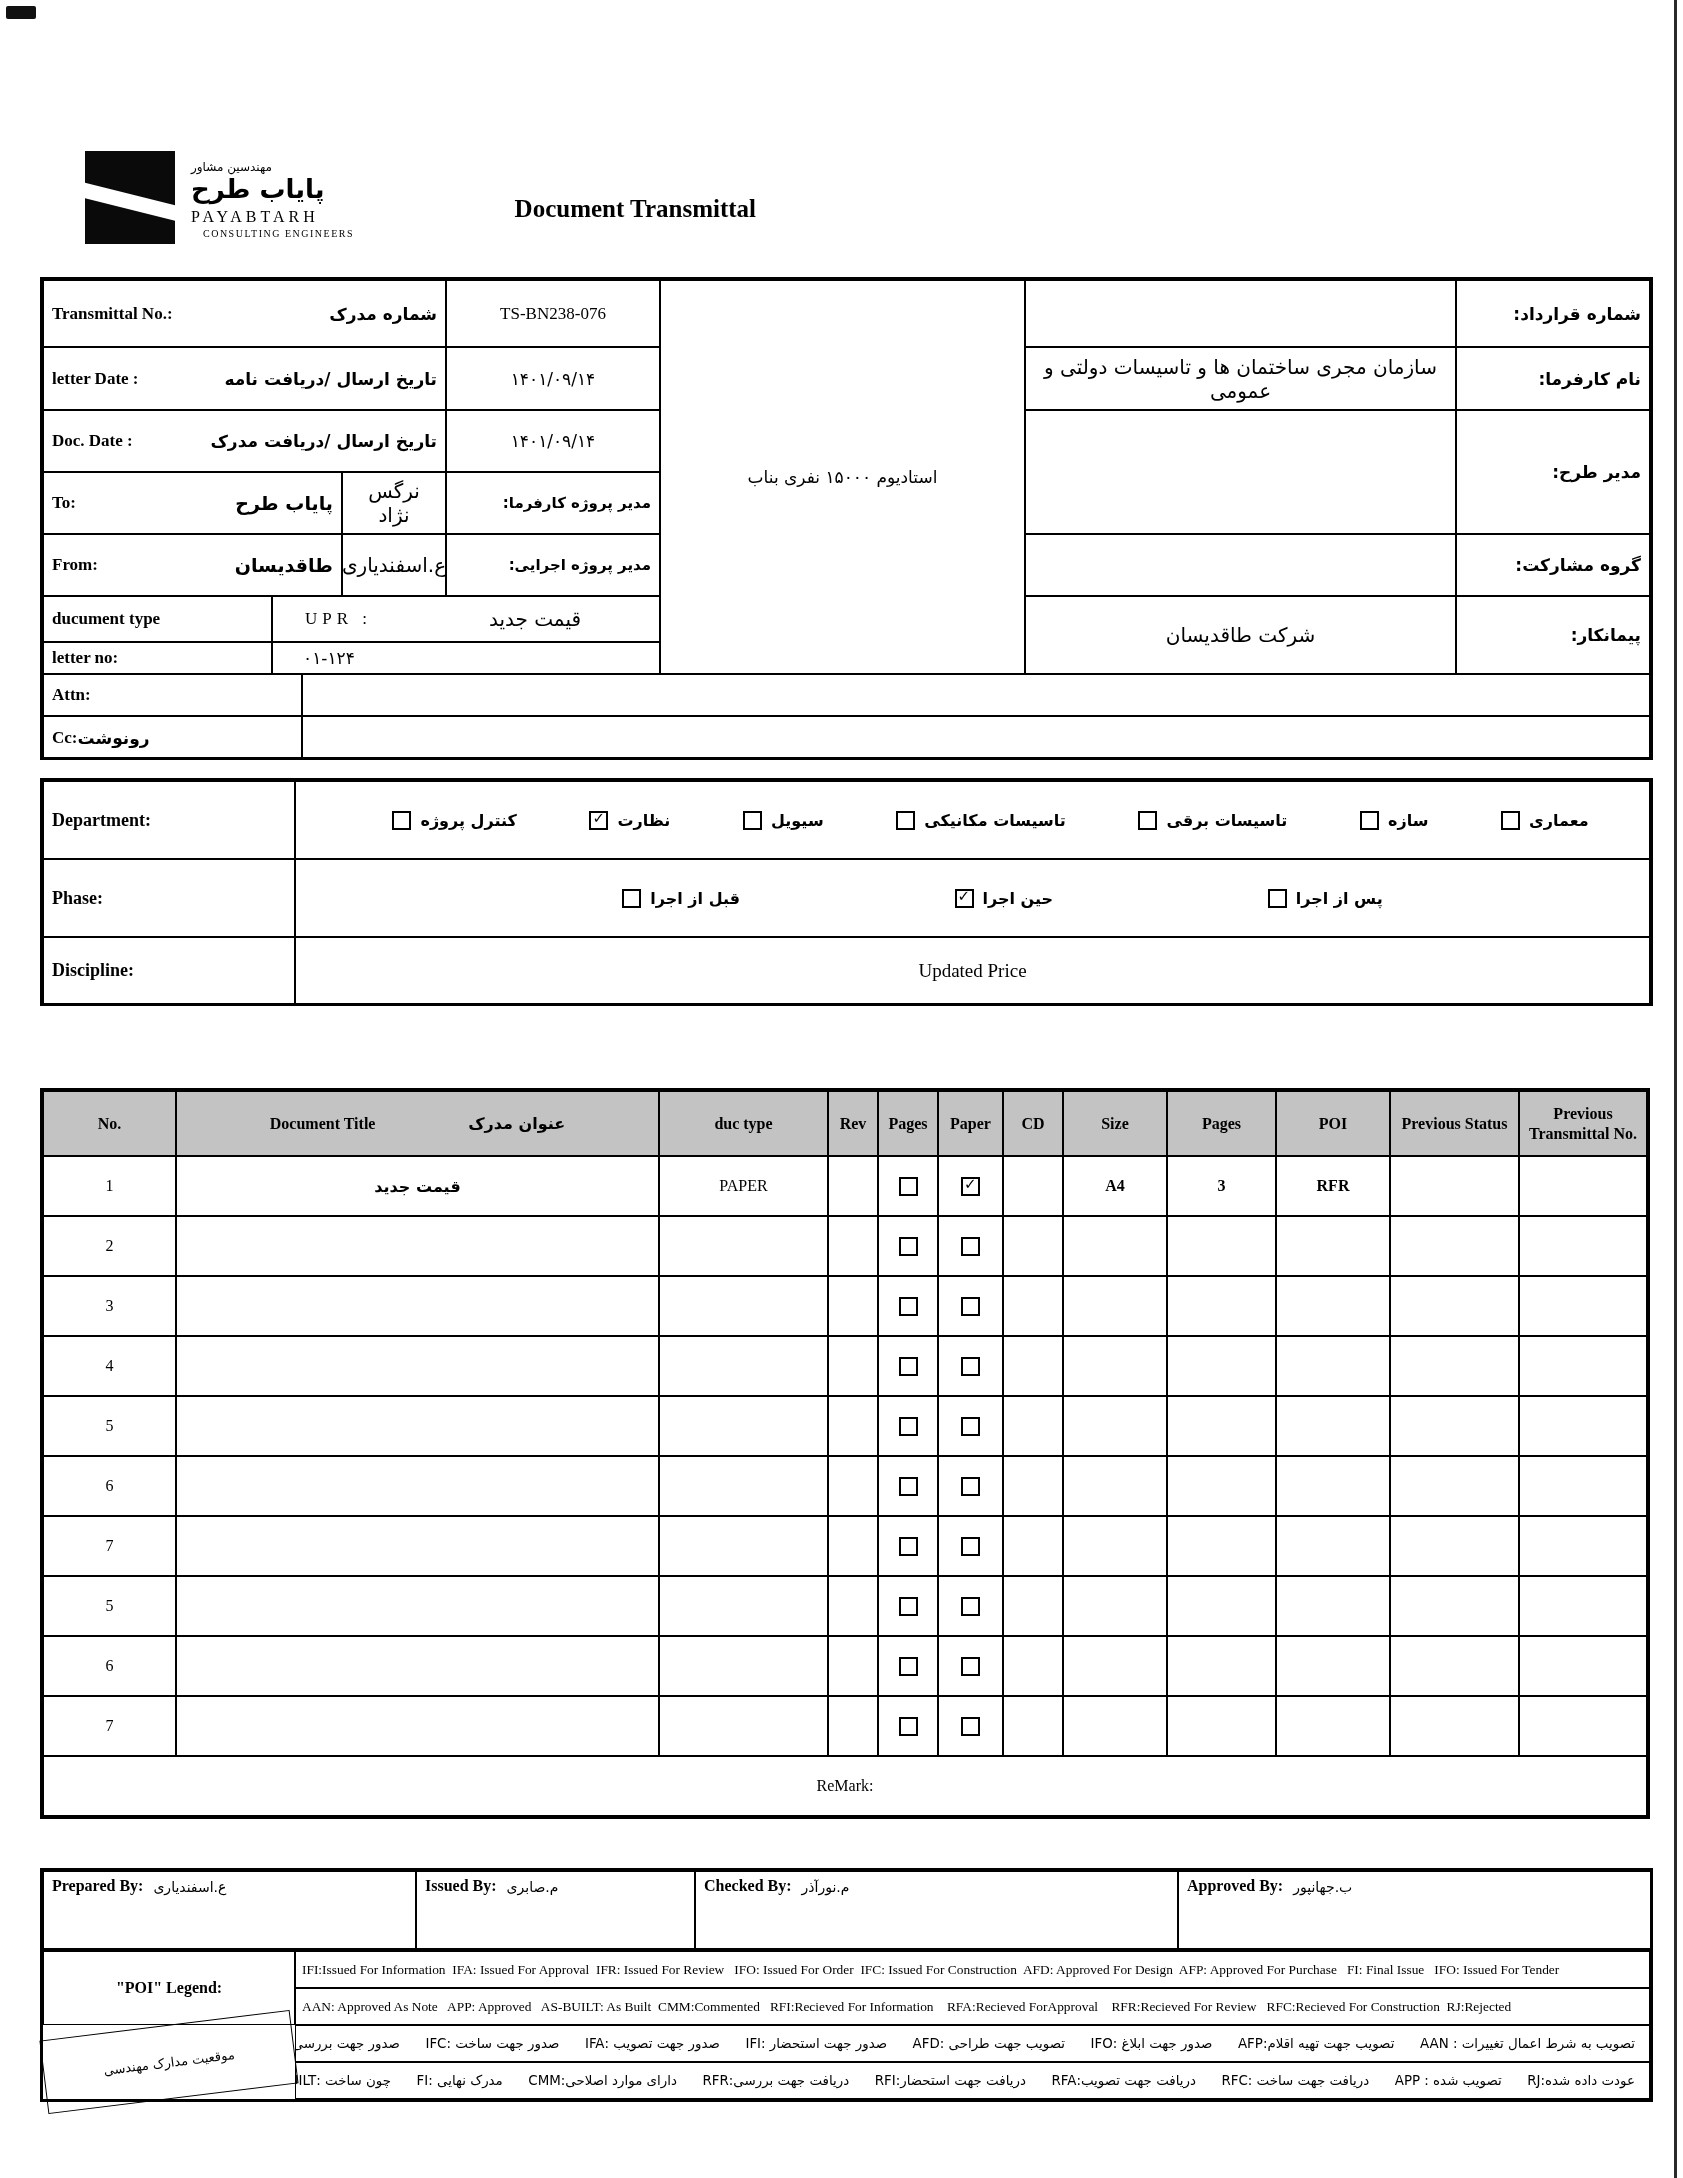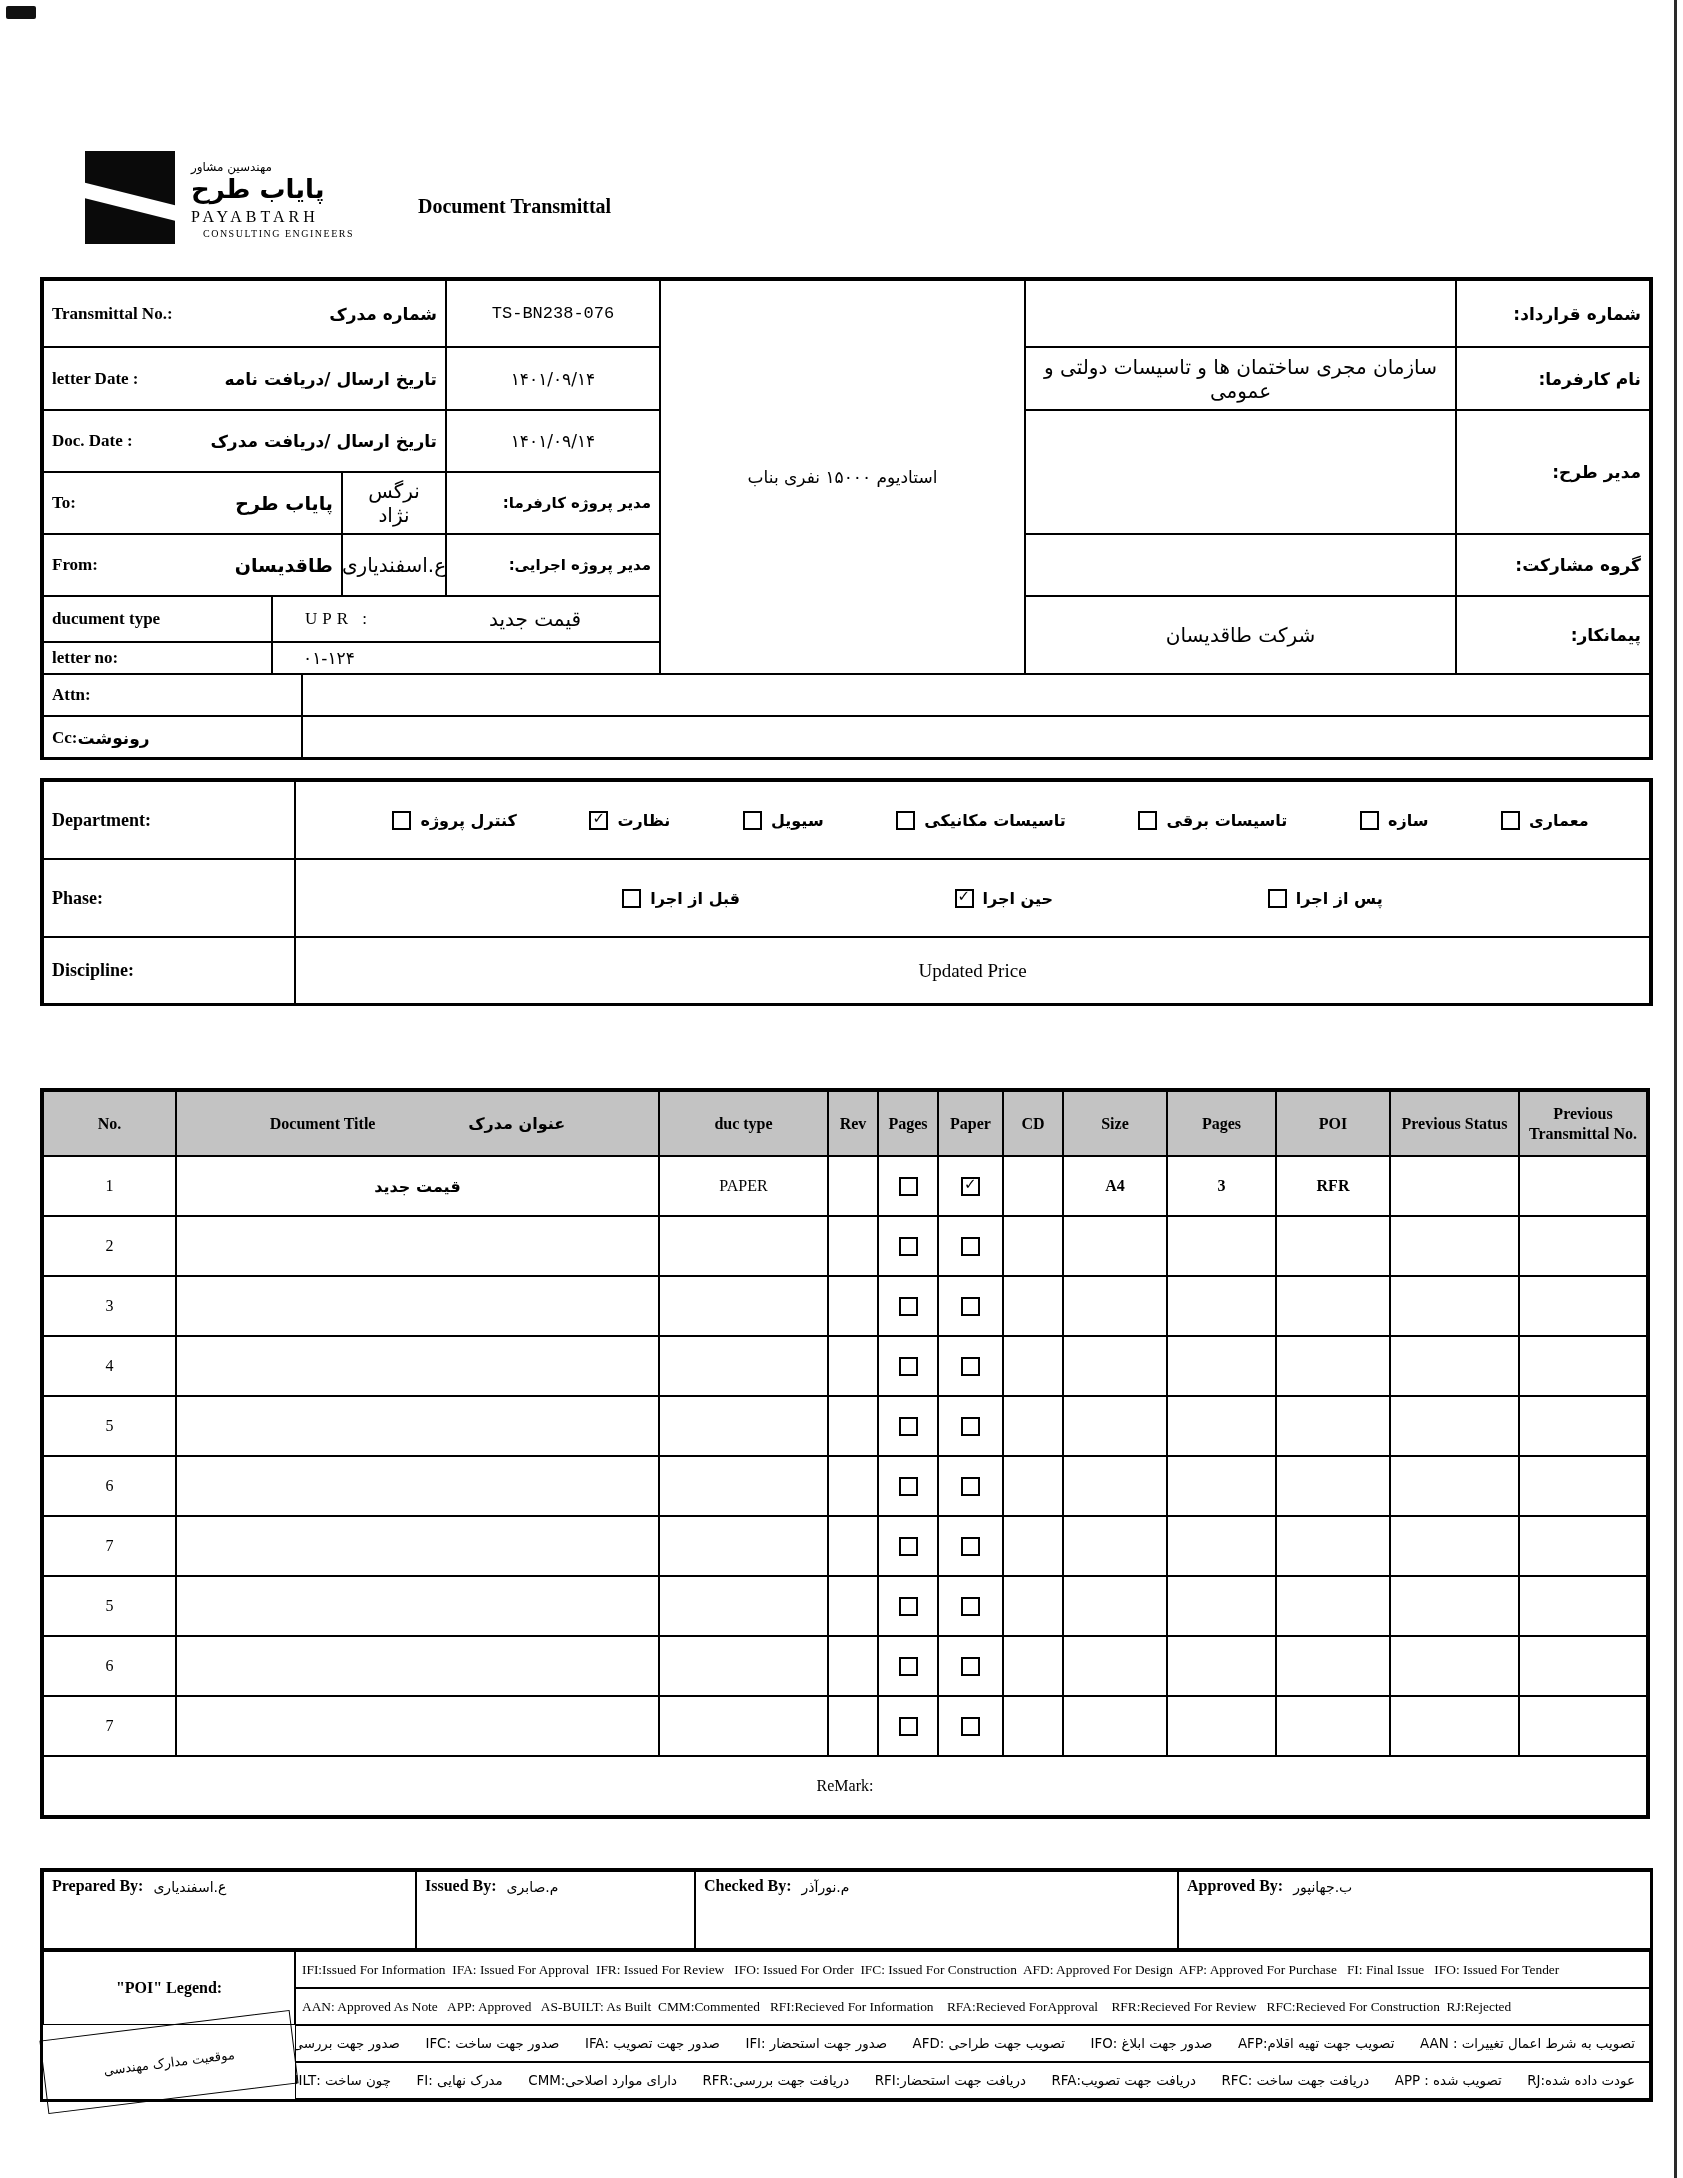--- a/index.html
+++ b/index.html
@@ -18,21 +18,21 @@
   .logo{left:85px;top:151px;display:flex;align-items:flex-start;}
   .logo-box{width:90px;height:93px;background:#0a0a0a;position:relative;overflow:hidden;flex:none;}
   .logo-swoosh{position:absolute;left:-14px;top:44px;width:124px;height:15px;background:#fff;
                transform:rotate(14deg);border-radius:0 0 10px 3px;}
   .logo-txt{margin-left:16px;padding-top:10px;line-height:1.05;}
   .logo-fa-small{font-size:12px;}
   .logo-fa-big{font-size:26px;font-weight:bold;margin-top:2px;}
   .logo-en-big{font-size:16px;font-weight:normal;letter-spacing:4px;margin-top:6px;}
   .logo-en-small{font-size:10px;letter-spacing:1.5px;margin-top:3px;padding-left:12px;}
 
-  .doc-title{left:418px;top:195px;width:338px;text-align:left;font-size:20px;font-weight:bold;}
+  .doc-title{left:418px;top:195px;width:338px;text-align:right;font-size:25px;font-weight:bold;}
 
   
   .hdr{left:40px;top:277px;width:1607px;height:477px;display:grid;
        grid-template-columns:229px 30px 40px 104px 214px 365px 431px 194px;
        grid-template-rows:67px 63px 62px 62px 62px 46px 32px 42px 43px;
        border:3px solid #000;box-sizing:content-box;}
   .hc{border:1.5px solid #000;display:flex;align-items:center;padding:0 8px;box-sizing:border-box;
       font-size:17px;overflow:hidden;}
   .lblrow{justify-content:space-between;font-weight:bold;}
   .cen{justify-content:center;text-align:center;}
@@ -108,21 +108,21 @@
   </div>
 
   <div class="abs doc-title">Document Transmittal</div>
 
   <div class="abs hdr">
 
     <div class="hc lblrow" style="grid-area:1/1/2/5;">
       <span class="en">Transmittal No.:</span>
       <span class="fa b">شماره مدرک</span>
     </div>
-    <div class="hc cen val" style="grid-area:1/5/2/6;font-family:Liberation Mono, monospace;">TS-BN238-076</div>
+    <div class="hc cen val" style="grid-area:1/5/2/6;">TS-BN238-076</div>
 
     <div class="hc cen fa" style="grid-area:1/6/8/7;">استادیوم ۱۵۰۰۰ نفری بناب</div>
     <div class="hc cen" style="grid-area:1/7/2/8;"></div>
     <div class="hc rlabel fa" style="grid-area:1/8/2/9;">شماره قرارداد:</div>
 
     <div class="hc lblrow" style="grid-area:2/1/3/5;gap:20px;">
       <span class="en">letter Date  :</span>
       <span class="fa b">تاریخ ارسال /دریافت نامه</span>
     </div>
     <div class="hc cen fa" style="grid-area:2/5/3/6;">۱۴۰۱/۰۹/۱۴</div>

